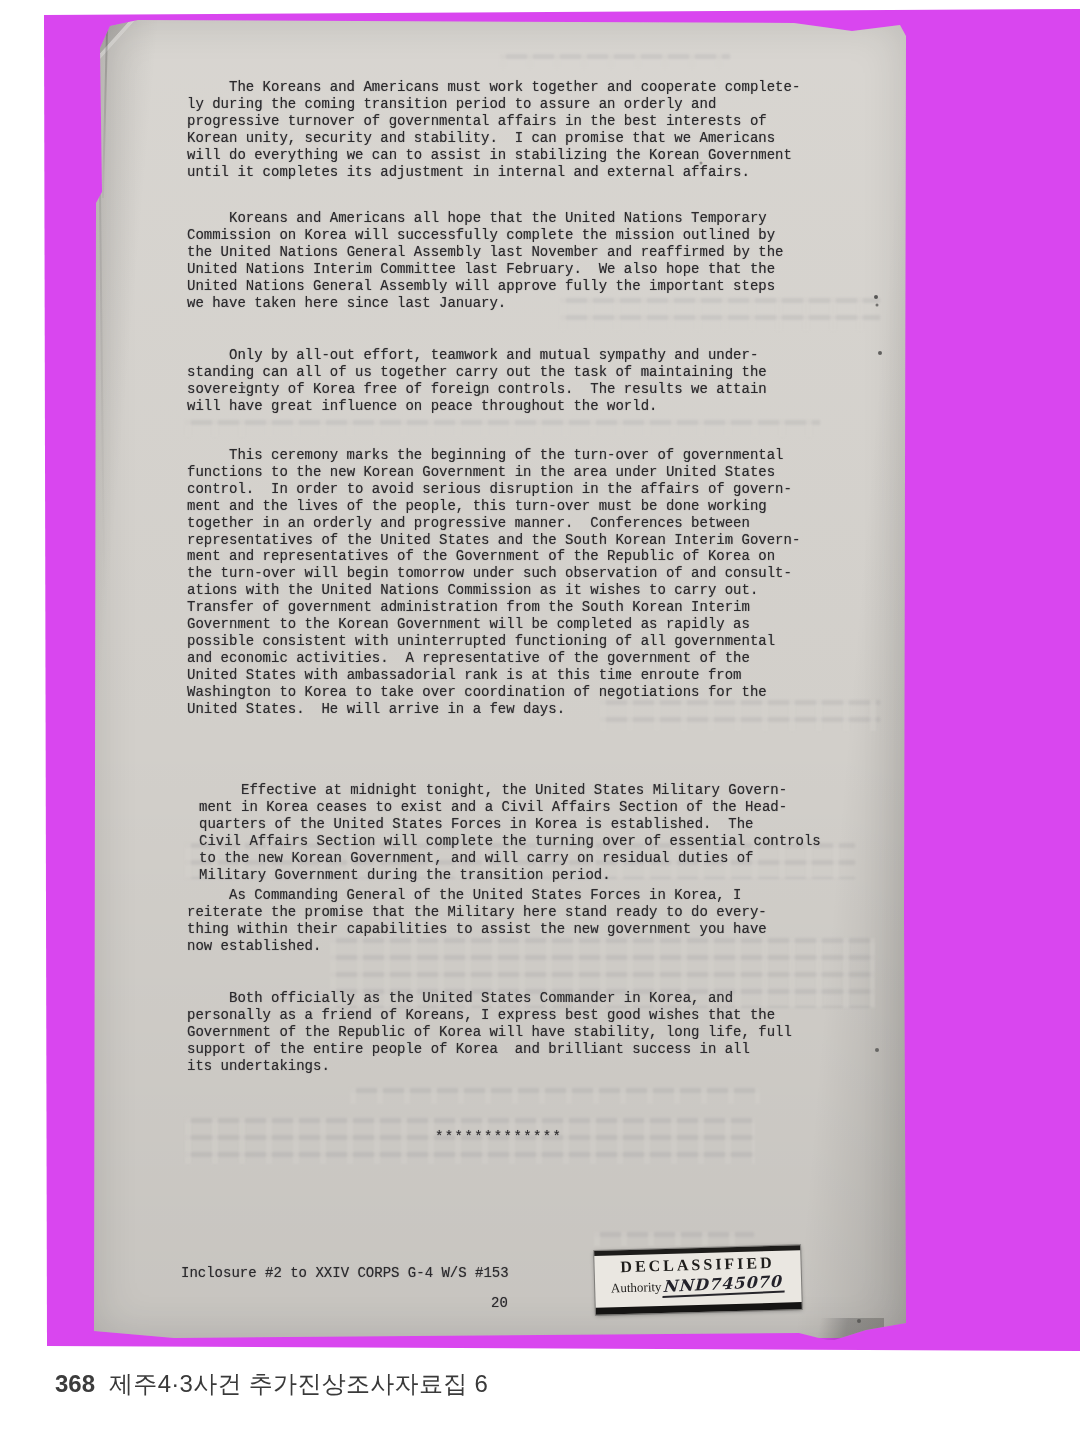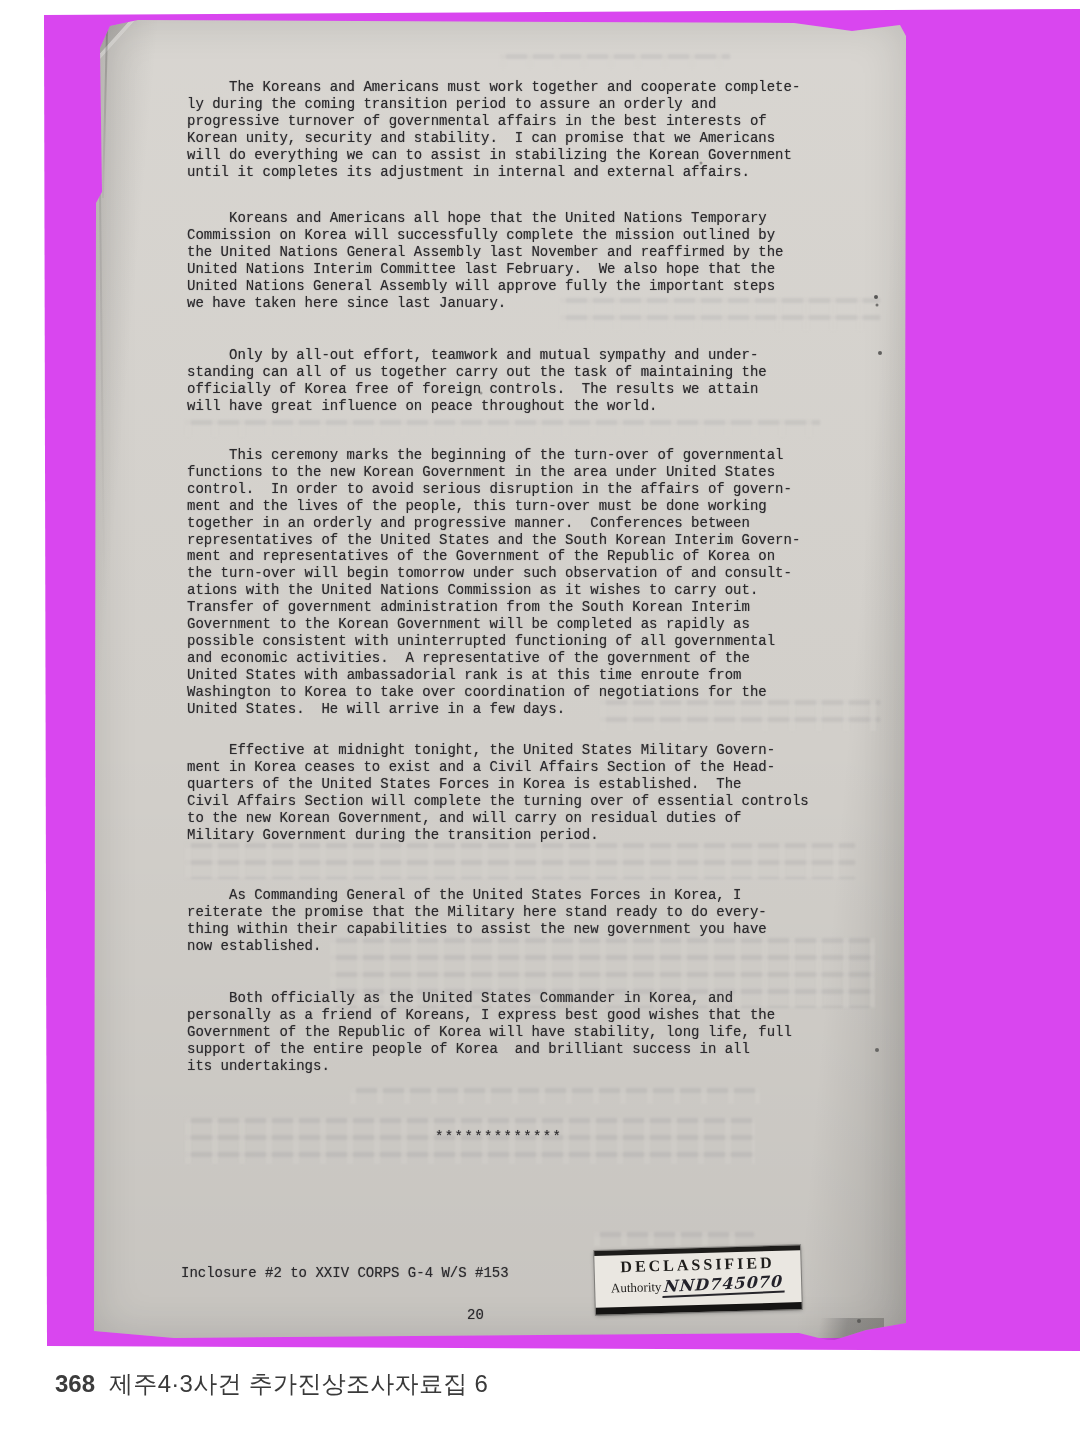--- a/index.html
+++ b/index.html
@@ -47,21 +47,21 @@
   
   .typed{
     font-family:"Liberation Mono","DejaVu Sans Mono",monospace;
     font-size:14px;line-height:16.9px;color:#2b2a2d;
     white-space:pre;
     text-shadow:0 0 1px rgba(43,42,45,0.55);
   }
   .para{position:absolute;left:93px;width:690px;text-indent:42px;}
   .separator{position:absolute;left:341px;letter-spacing:1.4px;text-indent:0;}
   .inclosure{position:absolute;left:87px;text-indent:0;}
-  .pagenum{position:absolute;left:373px;text-indent:0;margin-top:12px;}
+  .pagenum{position:absolute;left:397px;text-indent:0;}
   
   .ghost{
     position:absolute;opacity:0.5;filter:blur(1.3px);
     background:
       repeating-linear-gradient(90deg, rgba(214,211,206,0.75) 0 6px, rgba(214,211,206,0) 6px 27px),
       repeating-linear-gradient(180deg, rgba(92,92,104,0.20) 0 5px, rgba(92,92,104,0) 5px 16.9px);
   }
   
   .specks{
     position:absolute;left:0;top:0;width:2px;height:2px;border-radius:50%;background:transparent;
@@ -144,39 +144,39 @@
 will do everything we can to assist in stabilizing the Korean Government
 until it completes its adjustment in internal and external affairs.</div>
     <div class="typed para" style="top:192px;">Koreans and Americans all hope that the United Nations Temporary
 Commission on Korea will successfully complete the mission outlined by
 the United Nations General Assembly last November and reaffirmed by the
 United Nations Interim Committee last February.  We also hope that the
 United Nations General Assembly will approve fully the important steps
 we have taken here since last January.</div>
     <div class="typed para" style="top:329px;">Only by all-out effort, teamwork and mutual sympathy and under-
 standing can all of us together carry out the task of maintaining the
-officially of Korea free of foreign controls.  The results we attain
+sovereignty of Korea free of foreign controls.  The results we attain
 will have great influence on peace throughout the world.</div>
     <div class="typed para" style="top:429px;">This ceremony marks the beginning of the turn-over of governmental
 functions to the new Korean Government in the area under United States
 control.  In order to avoid serious disruption in the affairs of govern-
 ment and the lives of the people, this turn-over must be done working
 together in an orderly and progressive manner.  Conferences between
 representatives of the United States and the South Korean Interim Govern-
 ment and representatives of the Government of the Republic of Korea on
 the turn-over will begin tomorrow under such observation of and consult-
 ations with the United Nations Commission as it wishes to carry out.
 Transfer of government administration from the South Korean Interim
 Government to the Korean Government will be completed as rapidly as
 possible consistent with uninterrupted functioning of all governmental
 and economic activities.  A representative of the government of the
 United States with ambassadorial rank is at this time enroute from
 Washington to Korea to take over coordination of negotiations for the
 United States.  He will arrive in a few days.</div>
-    <div class="typed para" style="top:724px;">Effective at midnight tonight, the United States Military Govern-
+    <div class="typed para" style="top:764px;margin-left:12px;">Effective at midnight tonight, the United States Military Govern-
 ment in Korea ceases to exist and a Civil Affairs Section of the Head-
 quarters of the United States Forces in Korea is established.  The
 Civil Affairs Section will complete the turning over of essential controls
 to the new Korean Government, and will carry on residual duties of
 Military Government during the transition period.</div>
     <div class="typed para" style="top:869px;">As Commanding General of the United States Forces in Korea, I
 reiterate the promise that the Military here stand ready to do every-
 thing within their capabilities to assist the new government you have
 now established.</div>
     <div class="typed para" style="top:972px;">Both officially as the United States Commander in Korea, and

